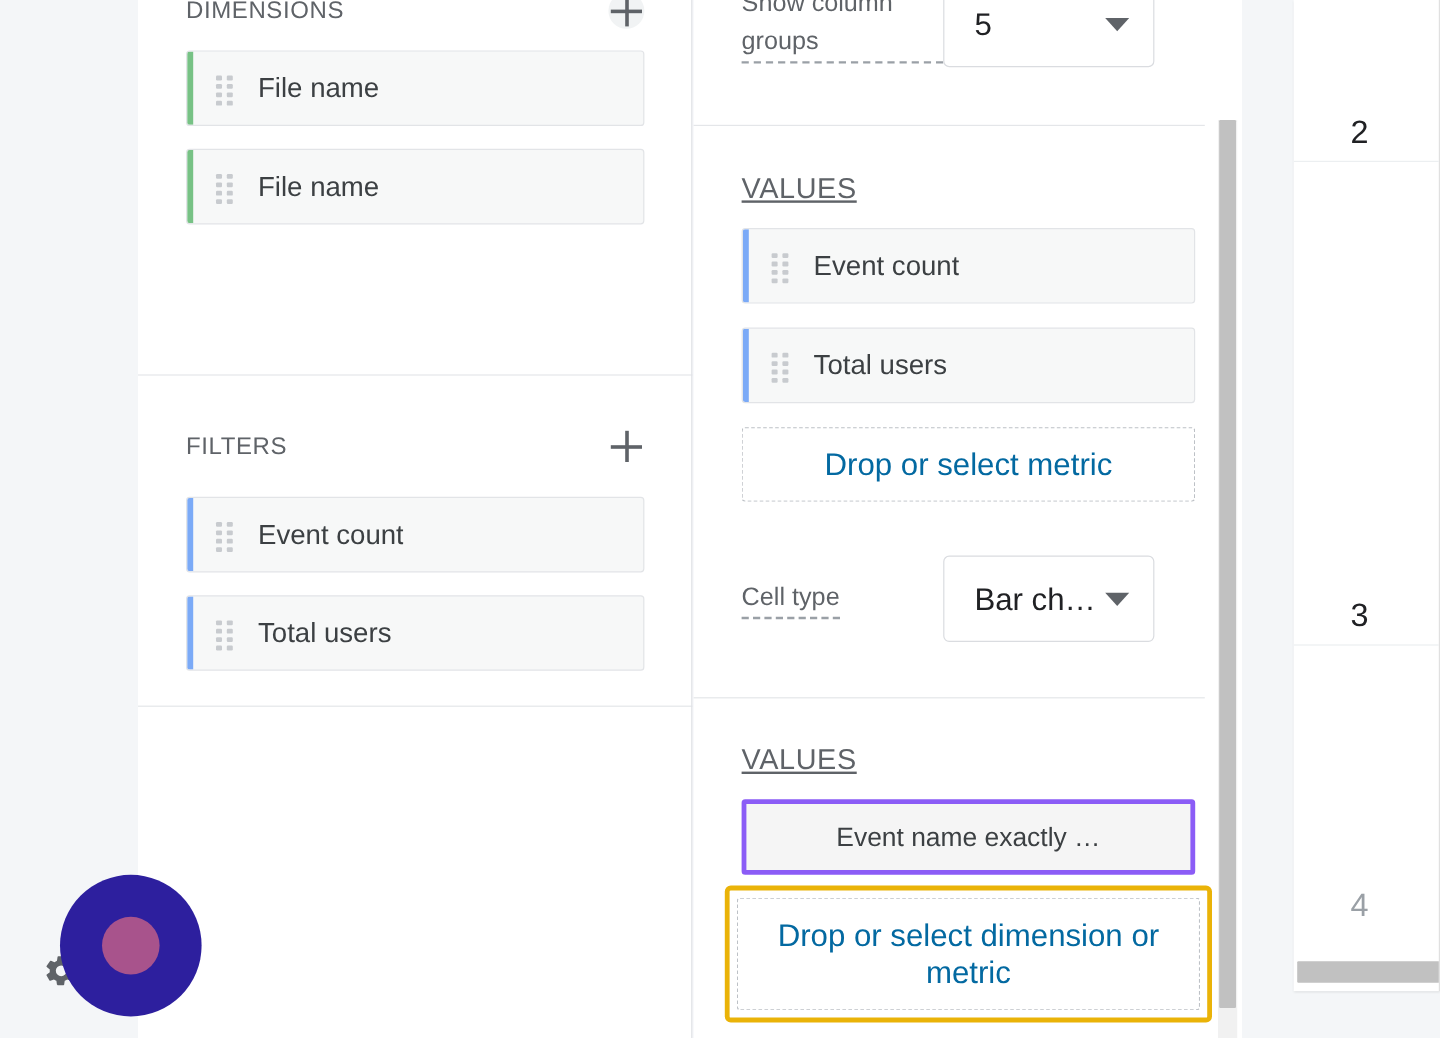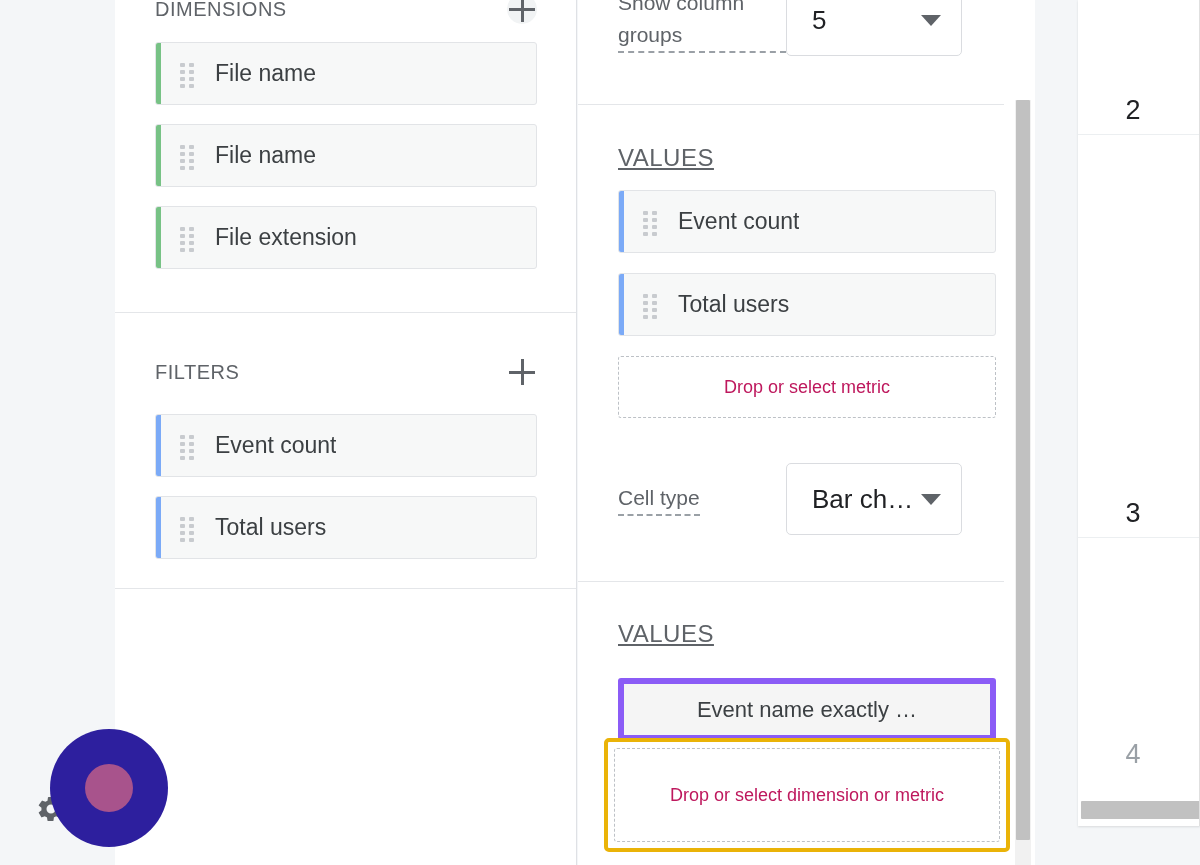--- a/index.html
+++ b/index.html
@@ -232,34 +232,33 @@
     height: 62px;
     border: 1px dashed #bdc1c6;
     border-radius: 3px;
     display: flex;
     align-items: center;
     justify-content: center;
     text-align: center;
     background: #ffffff;
   }
   .dropzone-label {
-    font-size: 18px;
-    color: #be185d;
+    font-size: 26px;
+    color: #0369a1;
     line-height: 31px;
   }
 
   .filter-chip {
     height: 63px;
     background: #f5f5f5;
-    border: 6px solid #8b5cf6;
+    border: 4px solid #8b5cf6;
     border-radius: 3px;
     display: flex;
     align-items: center;
     justify-content: center;
-    margin-top: 12px;
   }
   .filter-chip-label {
     font-size: 22px;
     color: #3c4043;
     white-space: nowrap;
   }
 
   .focus-ring {
     border: 4px solid #eab308;
     border-radius: 5px;
@@ -391,33 +390,20 @@
               <i></i>
               <i></i>
               <i></i>
               <i></i>
               <i></i>
               <i></i>
               <i></i>
           </span>
           <span class="chip-label">File name</span>
         </div>
-        <div class="chip dim">
-          <span class="drag-handle">
-            <i></i>
-              <i></i>
-              <i></i>
-              <i></i>
-              <i></i>
-              <i></i>
-              <i></i>
-              <i></i>
-          </span>
-          <span class="chip-label">File extension</span>
-        </div>
       </div>
     </div>
 
     <div class="section-rule" style="top:312px;"></div>
 
     <div class="section" style="top:349px;">
       <div class="section-header">
         <span class="section-title">FILTERS</span>
         <span class="add-btn">
           <span class="plus-h"></span>

